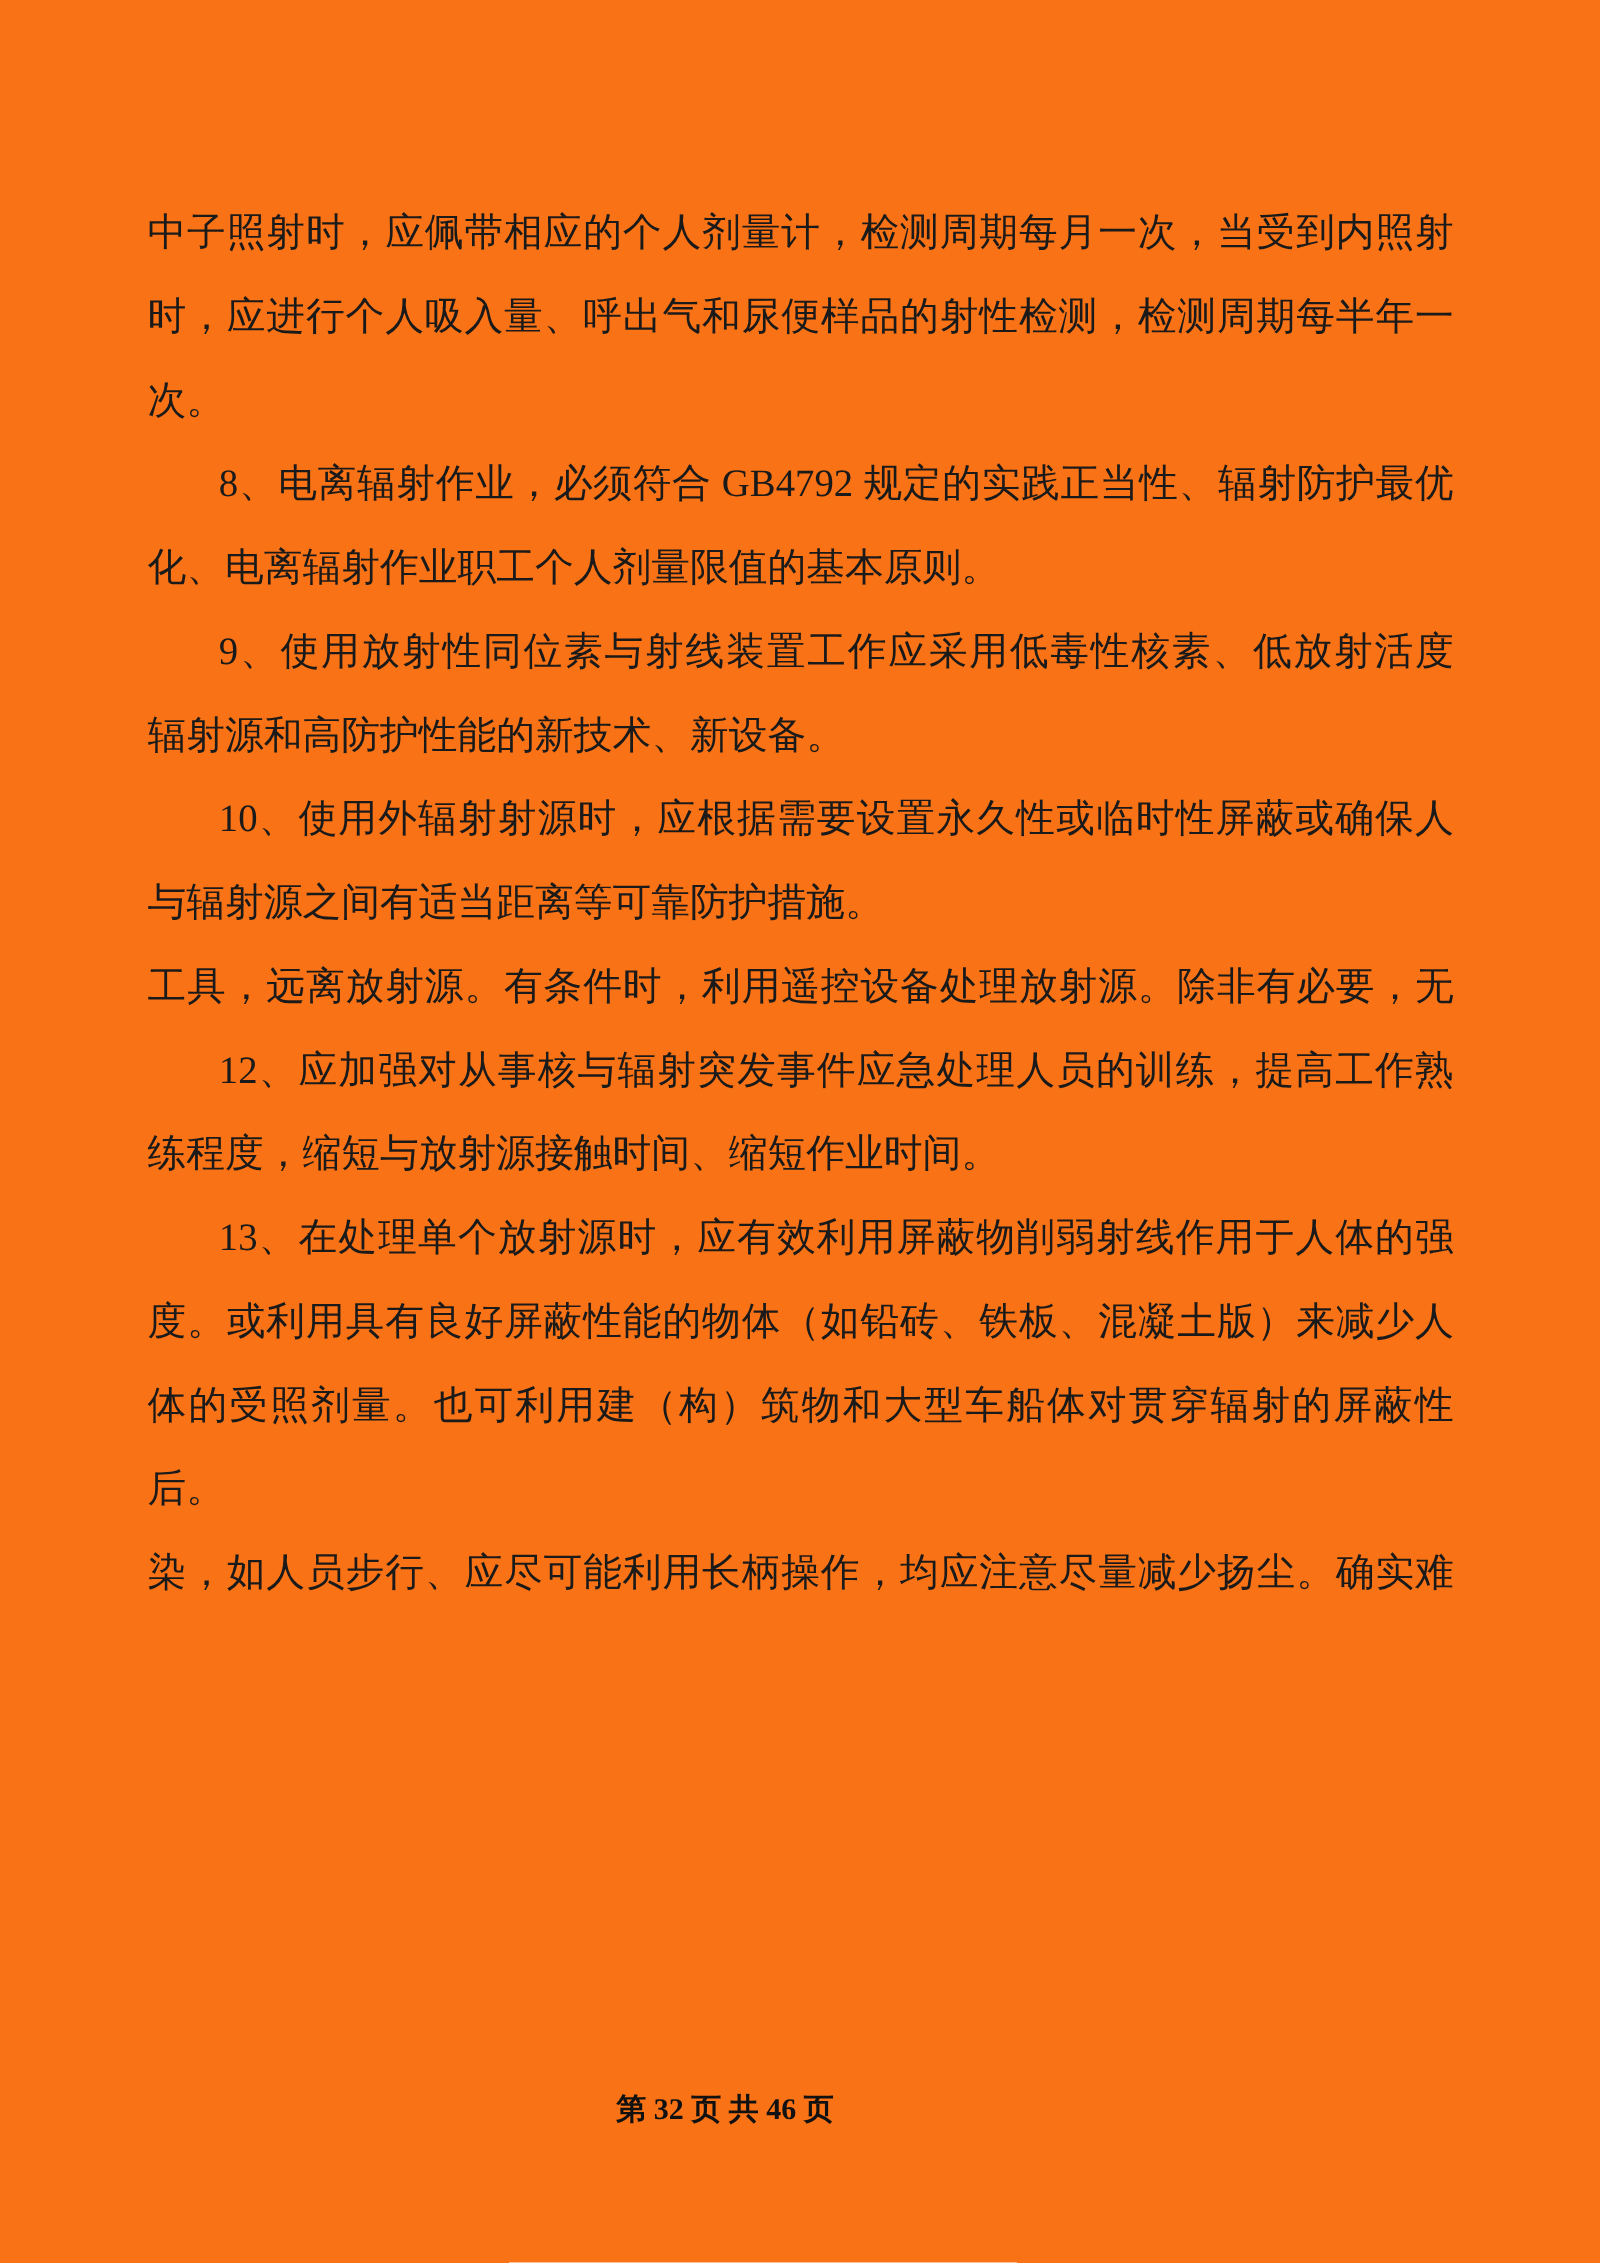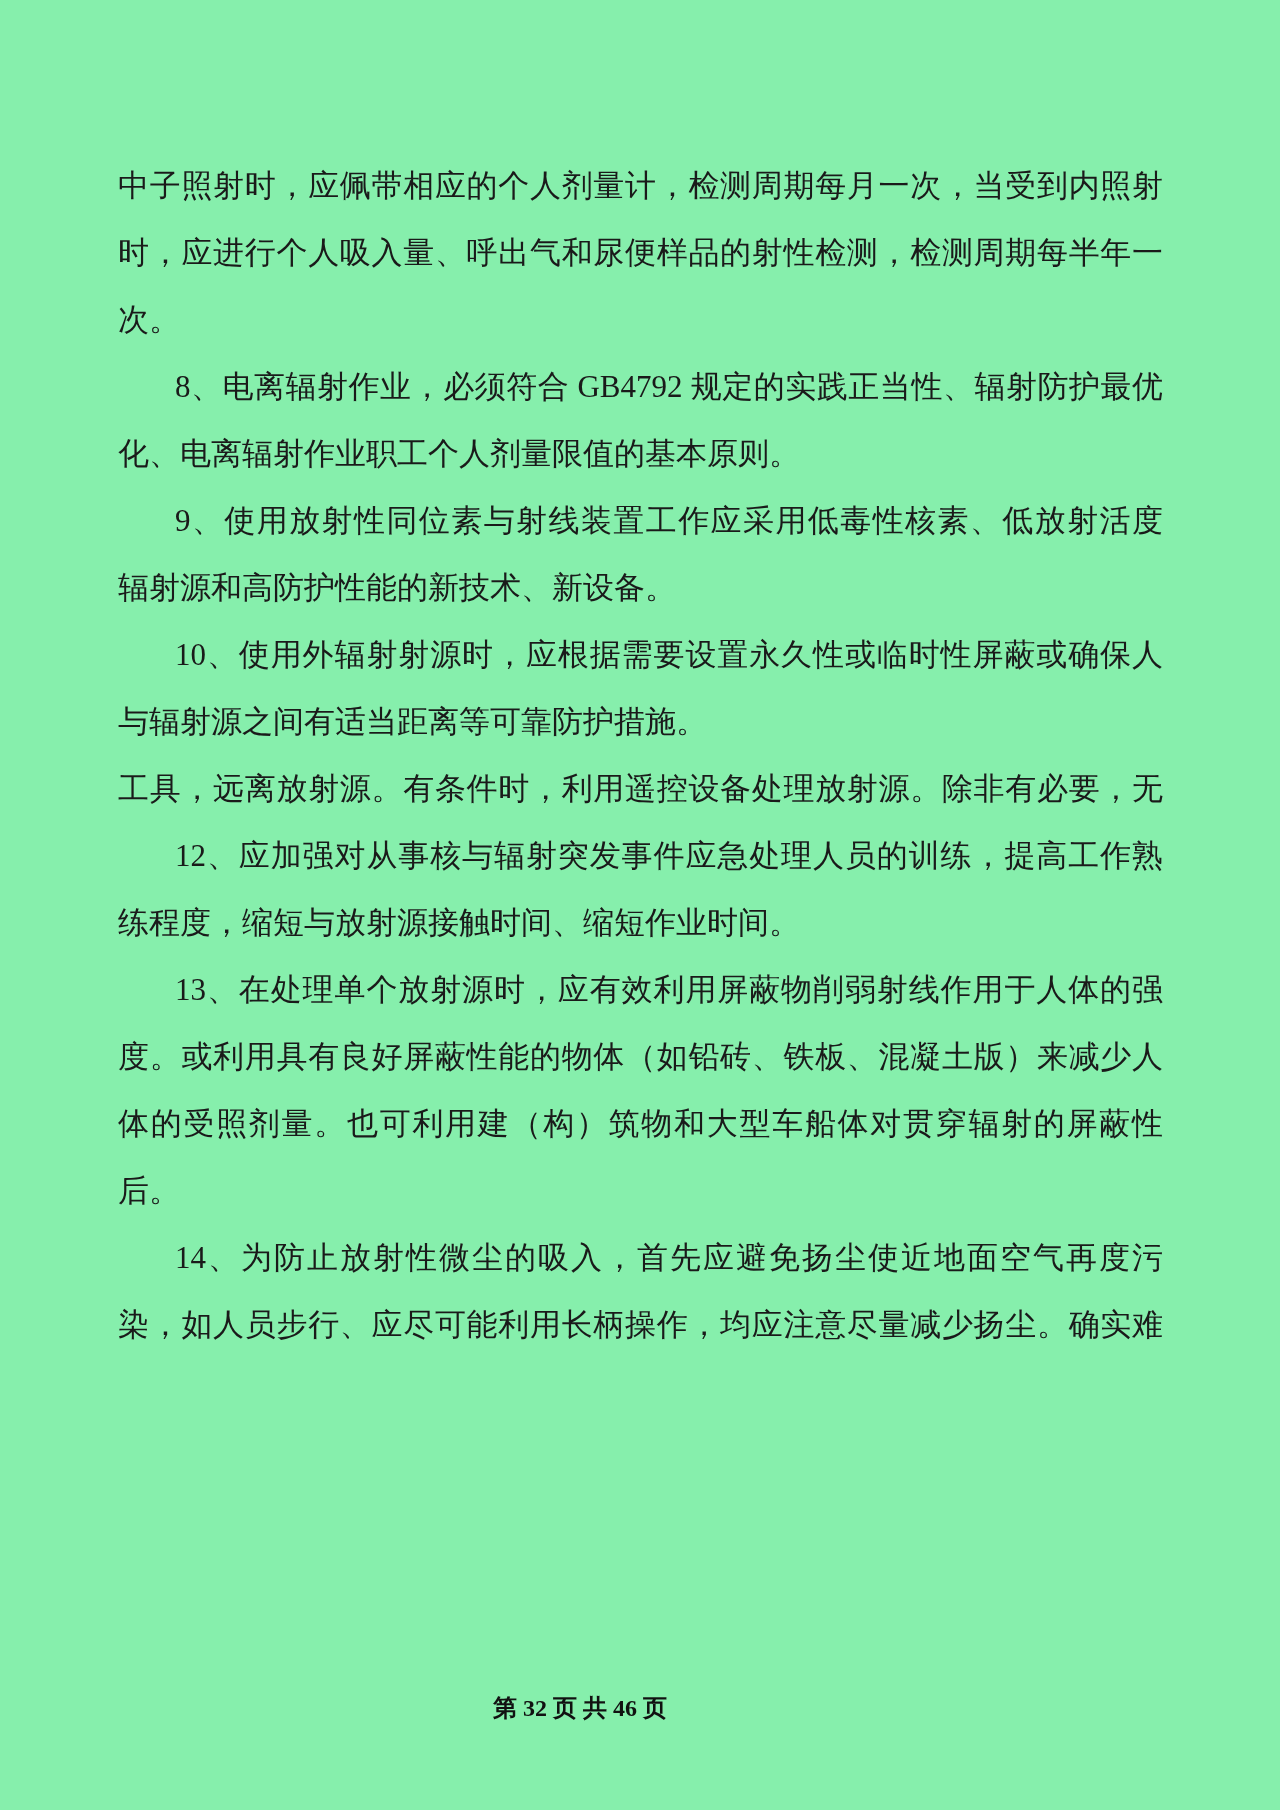--- a/index.html
+++ b/index.html
@@ -4,21 +4,21 @@
 <style>
   html, body {
     margin: 0;
     padding: 0;
     background: #ffffff;
   }
   .page {
     position: relative;
     width: 1280px;
     height: 1810px;
-    background: #86efac;
+    background: #f97316;
     overflow: hidden;
     font-family: "Liberation Serif", "DejaVu Serif", serif;
   }
   .content {
     position: absolute;
     left: 118px;
     top: 152px;
     width: 1045px;
   }
   .line {
@@ -36,21 +36,20 @@
   }
   .line.indent {
     padding-left: 57px;
   }
   .footer {
     position: absolute;
     left: 0;
     top: 1672px;
     width: 1160px;
     text-align: center;
-    margin-top: 20px;
   }
   .footer .page-label {
     font-size: 24px;
     line-height: 32px;
     font-weight: 700;
     color: #111111;
     font-family: "Liberation Serif", "DejaVu Serif", serif;
   }
 </style>
 </head>
@@ -67,19 +66,18 @@
       <div class="line">辐射源和高防护性能的新技术、新设备。</div>
       <div class="line stretch indent">10、使用外辐射射源时，应根据需要设置永久性或临时性屏蔽或确保人</div>
       <div class="line">与辐射源之间有适当距离等可靠防护措施。</div>
       <div class="line stretch">工具，远离放射源。有条件时，利用遥控设备处理放射源。除非有必要，无</div>
       <div class="line stretch indent">12、应加强对从事核与辐射突发事件应急处理人员的训练，提高工作熟</div>
       <div class="line">练程度，缩短与放射源接触时间、缩短作业时间。</div>
       <div class="line stretch indent">13、在处理单个放射源时，应有效利用屏蔽物削弱射线作用于人体的强</div>
       <div class="line stretch">度。或利用具有良好屏蔽性能的物体（如铅砖、铁板、混凝土版）来减少人</div>
       <div class="line stretch">体的受照剂量。也可利用建（构）筑物和大型车船体对贯穿辐射的屏蔽性</div>
       <div class="line">后。</div>
-      <div class="line stretch indent">14、为防止放射性微尘的吸入，首先应避免扬尘使近地面空气再度污</div>
       <div class="line stretch">染，如人员步行、应尽可能利用长柄操作，均应注意尽量减少扬尘。确实难</div>
     </div>
   <div class="footer">
     <span class="page-label">第 32 页 共 46 页</span>
   </div>
 </div>
 
 </body></html>

